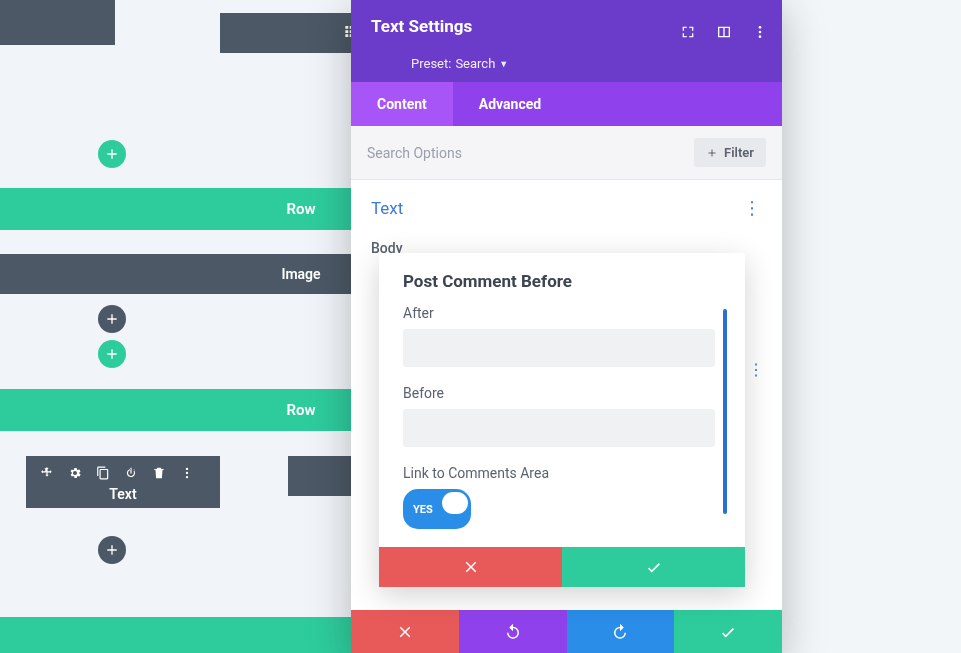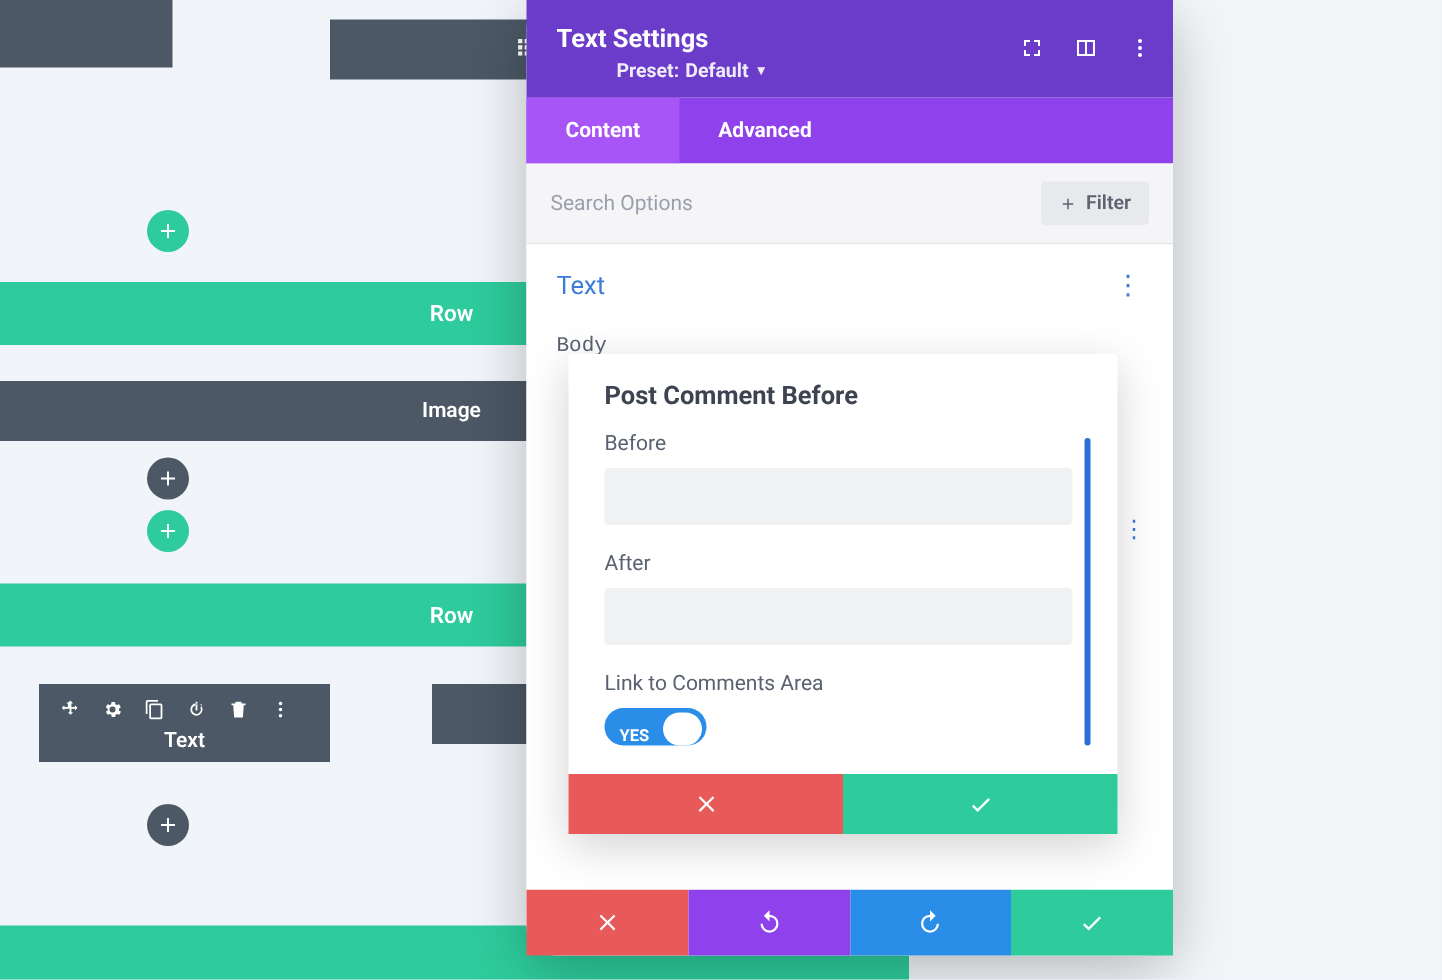--- a/index.html
+++ b/index.html
@@ -79,36 +79,35 @@
   
   .modal {
     position: absolute;
     left: 351px;
     top: 0;
     width: 431px;
     background: #fff;
     box-shadow: 0 10px 40px rgba(0,0,0,.25);
     display: flex;
     flex-direction: column;
-    border-radius: 19px;
   }
   .modal-header {
     background: #6b3cca;
     color: #fff;
     padding: 16px 20px 10px;
     position: relative;
   }
   .modal-title {
     font-size: 17px;
     font-weight: 700;
   }
   .modal-preset {
     font-size: 13px;
-    font-weight: 700;
-    margin-top: 4px;
+    font-weight: 400;
+    margin-top: 20px;
     opacity: .9;
     display: inline-flex;
     align-items: center;
     gap: 4px;
     padding-left: 40px;
   }
   .modal-preset .caret {
     font-size: 9px;
   }
   .header-icons {
@@ -188,21 +187,20 @@
     color: #3d7bd9;
     font-size: 18px;
     line-height: 1;
     cursor: pointer;
     letter-spacing: 1px;
   }
   .body-label {
     color: #5a6270;
     font-size: 14px;
     font-weight: 500;
-    font-family: Liberation Mono, monospace;
   }
 
   
   .floating-kebab {
     position: absolute;
     right: 18px;
     top: 180px;
     color: #3d7bd9;
     font-size: 16px;
     cursor: pointer;
@@ -249,24 +247,24 @@
     width: 100%;
     height: 38px;
     background: #f0f1f3;
     border: none;
     border-radius: 3px;
     padding: 0 12px;
     font-size: 14px;
   }
   .toggle {
     display: inline-flex;
-    align-items: flex-end;
+    align-items: center;
     background: #2a8de8;
     border-radius: 15px;
-    height: 25px;
+    height: 40px;
     width: 68px;
     position: relative;
     padding-left: 10px;
     color: #fff;
     font-size: 11px;
     font-weight: 700;
     cursor: pointer;
   }
   .toggle .knob {
     position: absolute;
@@ -406,21 +404,21 @@
 
   <div style="position:absolute; left:608px; top:0; width:360px; height:653px; background:#fff; opacity:.1;"></div>
 </div>
 
 <div class="modal">
 
   <div class="modal-header">
     <div class="modal-title">Text Settings</div>
     <div class="modal-preset">
       <span>Preset: </span>
-        <span>Default</span>
+        <span>Search</span>
       <span class="caret">▼</span>
     </div>
     <div class="header-icons">
       <span class="hicon">
         <svg viewBox="0 0 24 24">
             <path d="M4 4h6v2H6v4H4V4zm10 0h6v6h-2V6h-4V4zM4 14h2v4h4v2H4v-6zm14 0h2v6h-6v-2h4v-4z"></path>
           </svg>
       </span>
       <span class="hicon">
         <svg viewBox="0 0 24 24">
@@ -461,26 +459,26 @@
 
     <div class="floating-kebab">⋮</div>
 
     <div class="popover">
       <h3>Post Comment Before</h3>
 
       <div class="popover-scroll">
         <div class="scroll-indicator"></div>
 
         <div class="field-group">
-          <span class="field-label">Before</span>
+          <span class="field-label">After</span>
           <input class="text-input" value="" style="">
         </div>
 
         <div class="field-group">
-          <span class="field-label">After</span>
+          <span class="field-label">Before</span>
           <input class="text-input" value="" style="">
         </div>
 
         <div class="field-group">
           <span class="field-label">Link to Comments Area</span>
           <div class="toggle">
             <span>YES</span>
             <span class="knob"></span>
           </div>
         </div>

